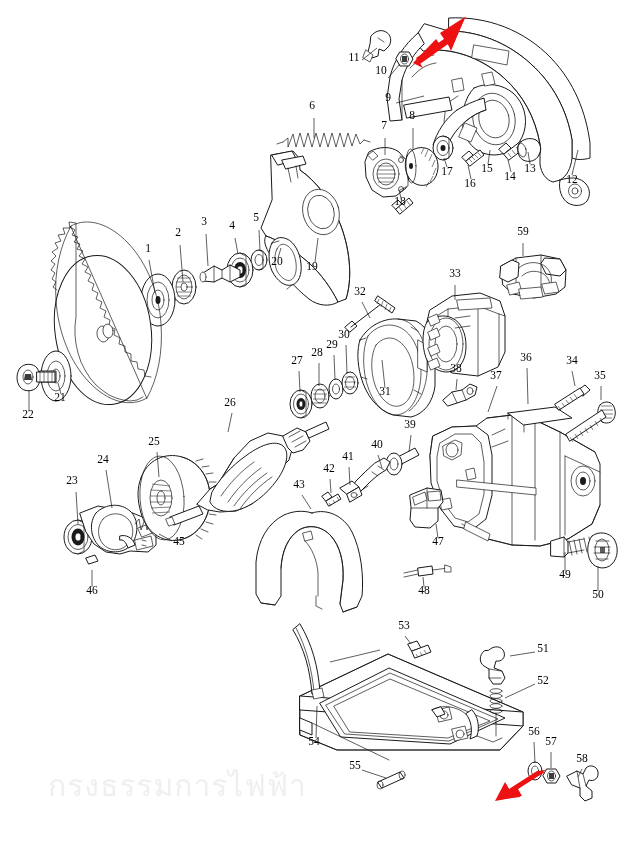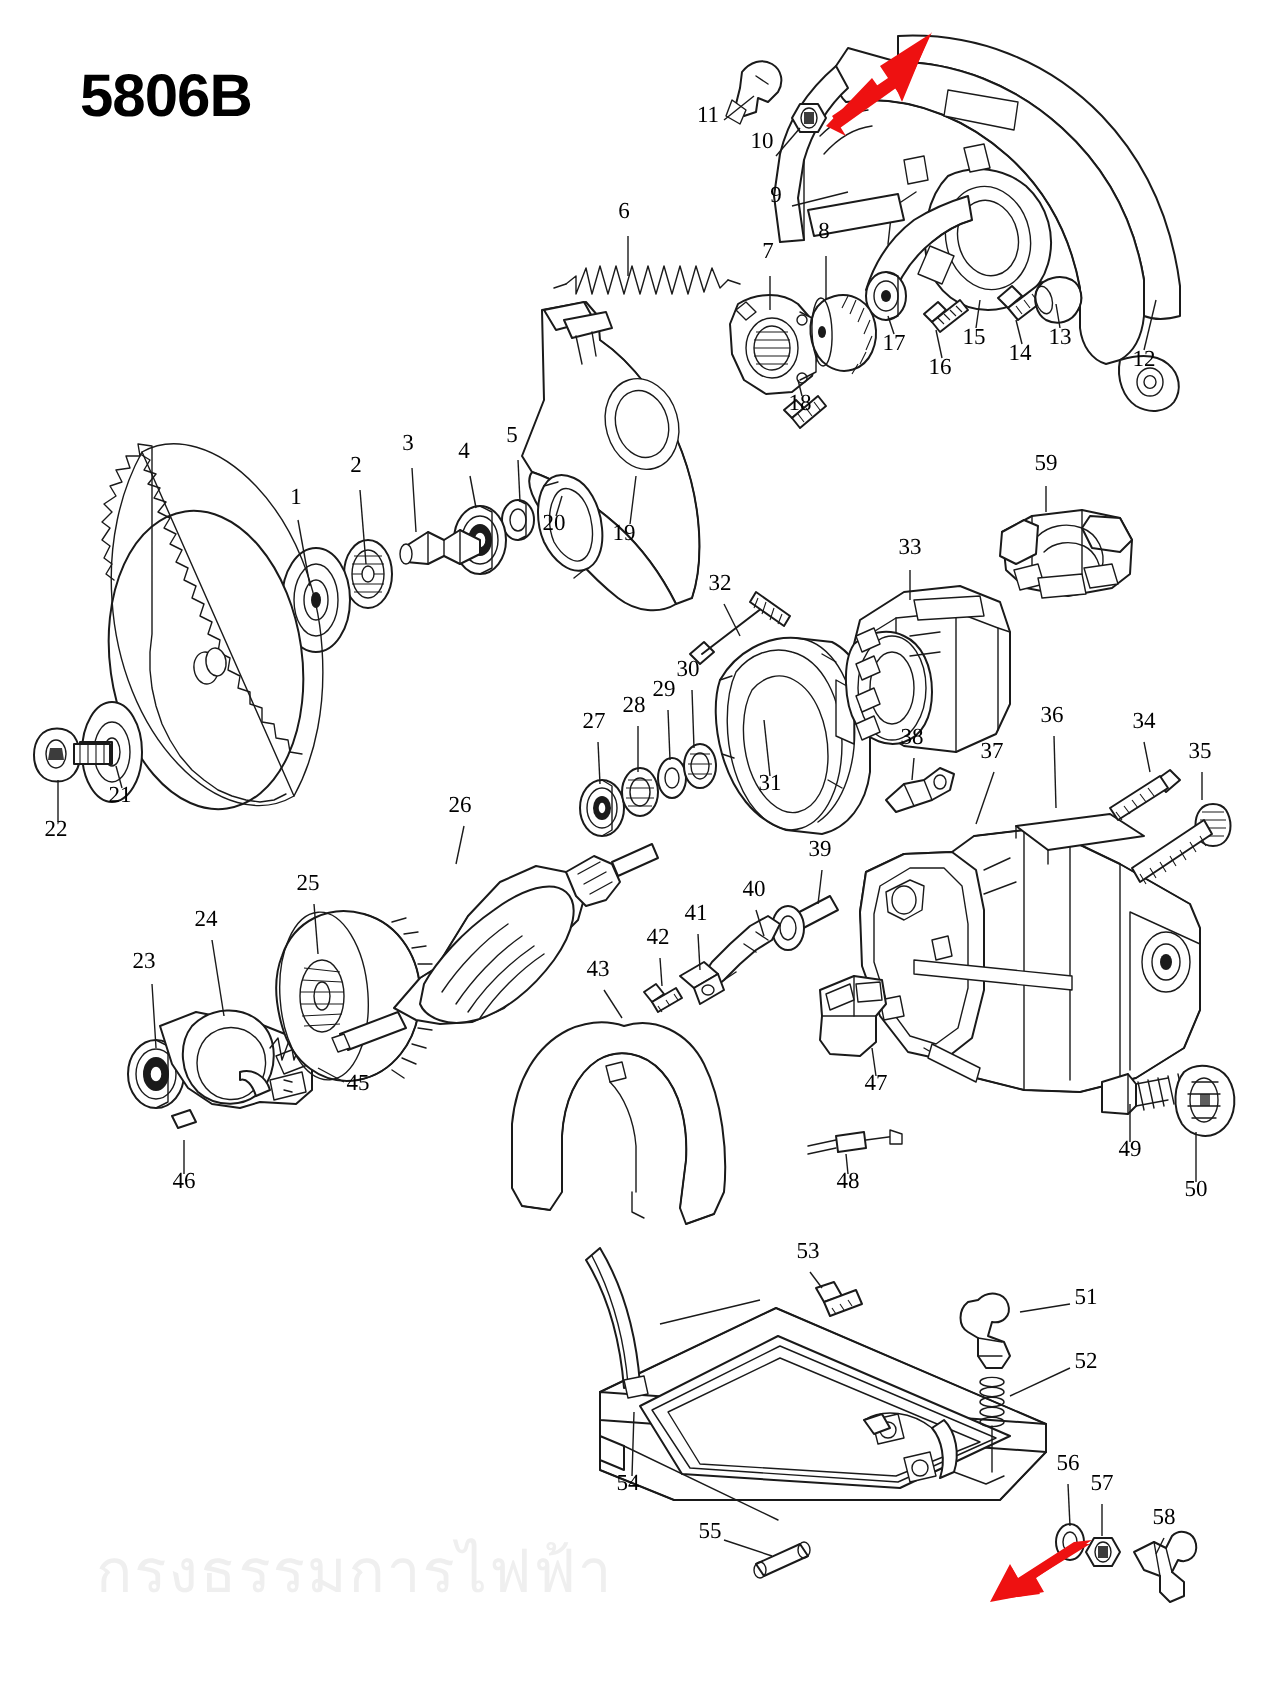--- a/index.html
+++ b/index.html
@@ -18,21 +18,20 @@
   .leader{fill:none;stroke:#1a1a1a;stroke-width:0.7;}
   .num{font-family:"Liberation Serif",serif;font-size:11.5px;fill:#000;}
   .arrow{fill:#ee1111;stroke:none;}
   .hatch{fill:none;stroke:#1a1a1a;stroke-width:0.55;}
 </style>
 </head>
 <body>
 
 <div id="page">
 
-  <div id="title">5806B</div>
   <div id="watermark">กรงธรรมการไฟฟ้า</div>
 
   <svg width="643" height="850" viewBox="0 0 643 850">
 
     <g>
       <path class="fillw" d="M449 18 C487 16 524 30 551 58 C574 82 586 112 590 143 L590 158
         C583 160 577 160 572 158 L572 140 C567 110 553 84 531 64 C507 42 477 31 449 31 Z"></path>
       <path class="fillw" d="M449 31 C477 31 507 42 531 64 C553 84 567 110 572 140 L572 158
         C571 168 567 176 560 180 L553 182 C546 180 541 173 540 164 L540 144 C535 117 523 95 504 78
         C484 60 459 50 435 50 L423 51 C418 46 416 39 418 33 L424 24 Z"></path>

